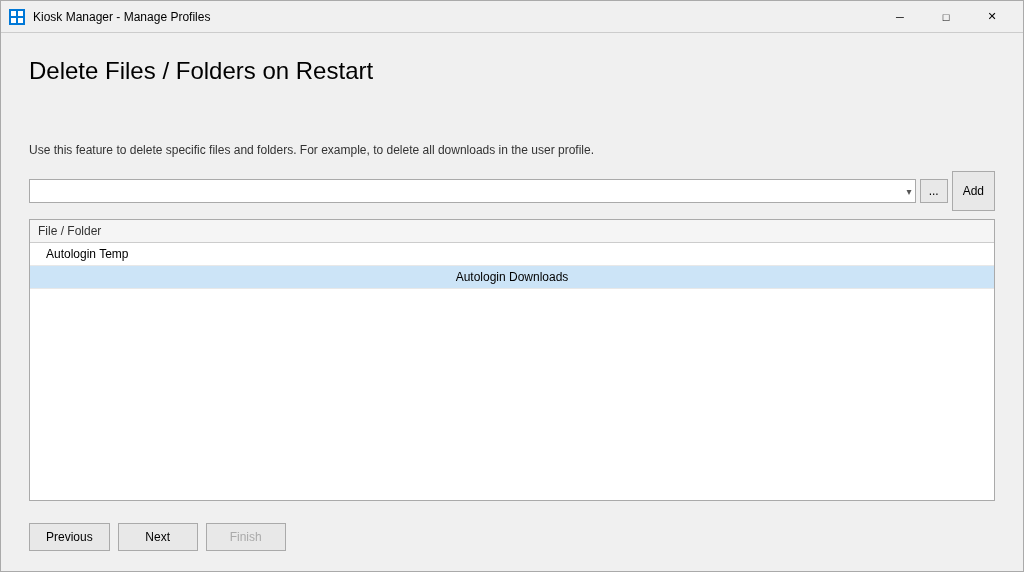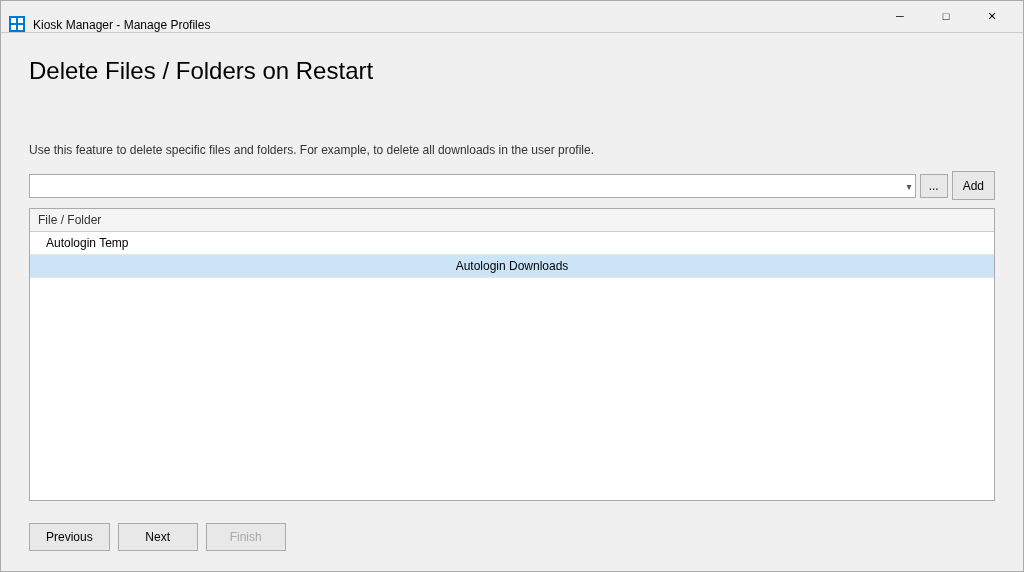--- a/index.html
+++ b/index.html
@@ -26,21 +26,21 @@
       background: #f0f0f0;
       border: 1px solid #aaa;
       display: flex;
       flex-direction: column;
     }
 
     .titlebar {
       background: #f0f0f0;
       height: 32px;
       display: flex;
-      align-items: flex-end;
+      align-items: center;
       padding: 0 8px;
       border-bottom: 1px solid #ccc;
       user-select: none;
       flex-shrink: 0;
     }
 
     .titlebar-icon {
       width: 16px;
       height: 16px;
       background: #0078d7;
@@ -140,21 +140,21 @@
       border: 1px solid #aaa;
       background: #e8e8e8;
       cursor: pointer;
       font-size: 12px;
       display: flex;
       align-items: center;
       justify-content: center;
     }
 
     .btn-add {
-      height: 29px;
+      height: 40px;
       min-width: 40px;
       padding: 0 10px;
       border: 1px solid #aaa;
       background: #e8e8e8;
       cursor: pointer;
       font-size: 12px;
     }
 
     .file-list-container {
       flex: 1;

